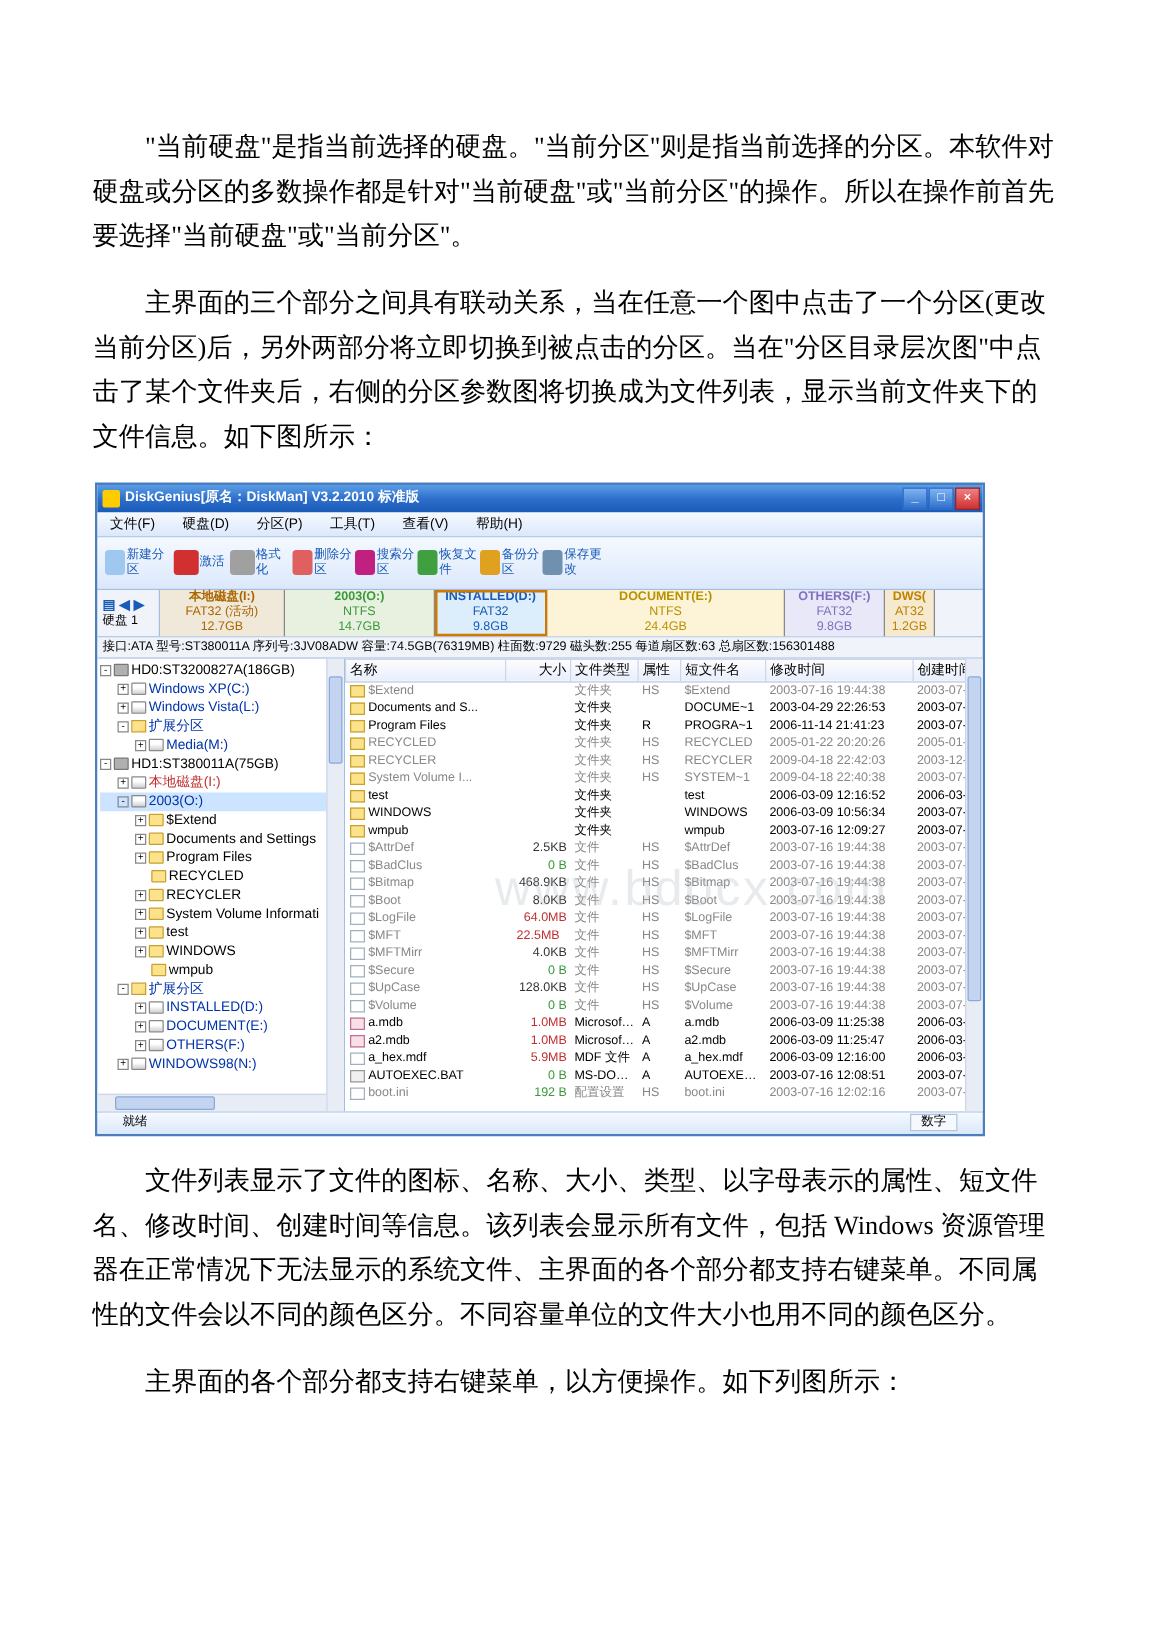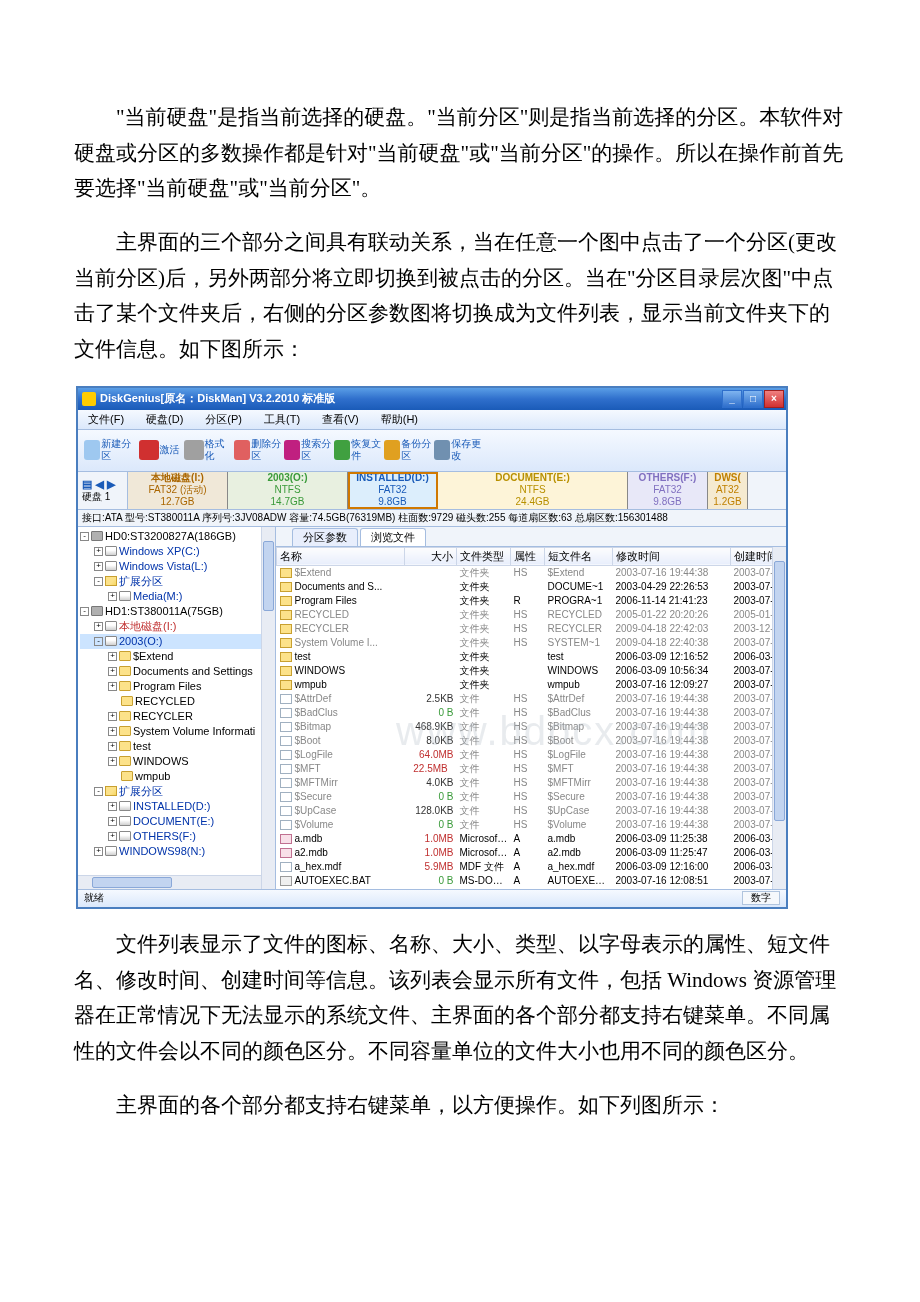--- a/index.html
+++ b/index.html
@@ -173,21 +173,21 @@
     pointer-events: none;
     letter-spacing: 2px;
   }
   .status-bar {
     height: 18px;
     background: linear-gradient(to bottom, #f5f9ff, #dbe8fb);
     border-top: 1px solid #a5bde0;
     display: flex;
     align-items: center;
     justify-content: space-between;
-    padding: 0 6px;
+    padding: 0 20px;
     font-size: 10px;
   }
   .status-right { border: 1px solid #b0c4de; padding: 0 8px; background:#f5f8fc; }
 </style>
 </head>
 <body>
 
 <p class="para">"当前硬盘"是指当前选择的硬盘。"当前分区"则是指当前选择的分区。本软件对硬盘或分区的多数操作都是针对"当前硬盘"或"当前分区"的操作。所以在操作前首先要选择"当前硬盘"或"当前分区"。</p>
 <p class="para">主界面的三个部分之间具有联动关系，当在任意一个图中点击了一个分区(更改当前分区)后，另外两部分将立即切换到被点击的分区。当在"分区目录层次图"中点击了某个文件夹后，右侧的分区参数图将切换成为文件列表，显示当前文件夹下的文件信息。如下图所示：</p>
 
@@ -406,24 +406,20 @@
         </div>
       <div class="scroll-strip">
           <div class="scroll-thumb"></div>
         </div>
       <div class="bottom-scrollh" style="position:absolute;left:0;right:14px;bottom:0;">
           <div class="th"></div>
         </div>
     </div>
 
     <div class="right-pane">
-      <div class="tabs-row">
-        <div class="tab">分区参数</div>
-        <div class="tab active">浏览文件</div>
-      </div>
       <div class="file-table" style="position:relative;">
         <div class="watermark">www.bdocx.com</div>
         <table>
           <thead>
               <tr id="thead-row">
                 <th class="col-name">名称</th>
                 <th class="col-size">大小</th>
                 <th class="col-type">文件类型</th>
                 <th class="col-attr">属性</th>
                 <th class="col-short">短文件名</th>

